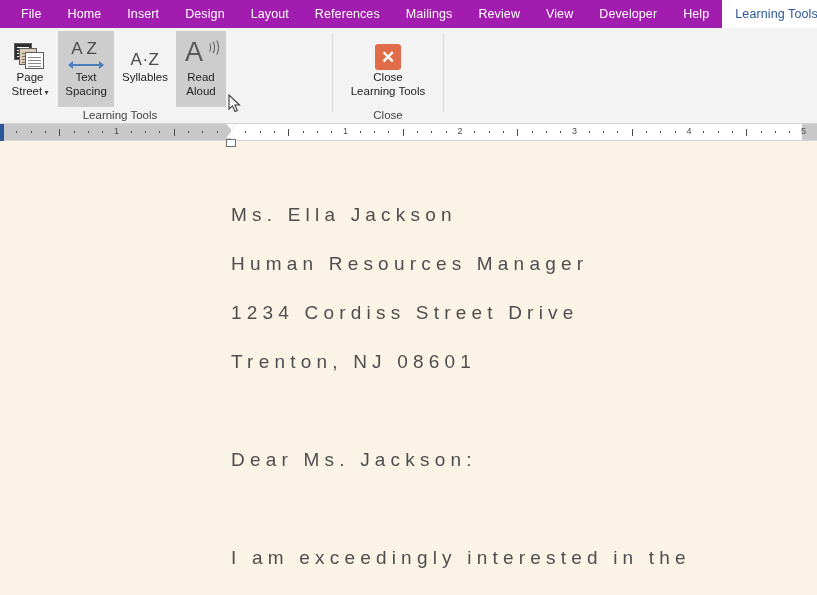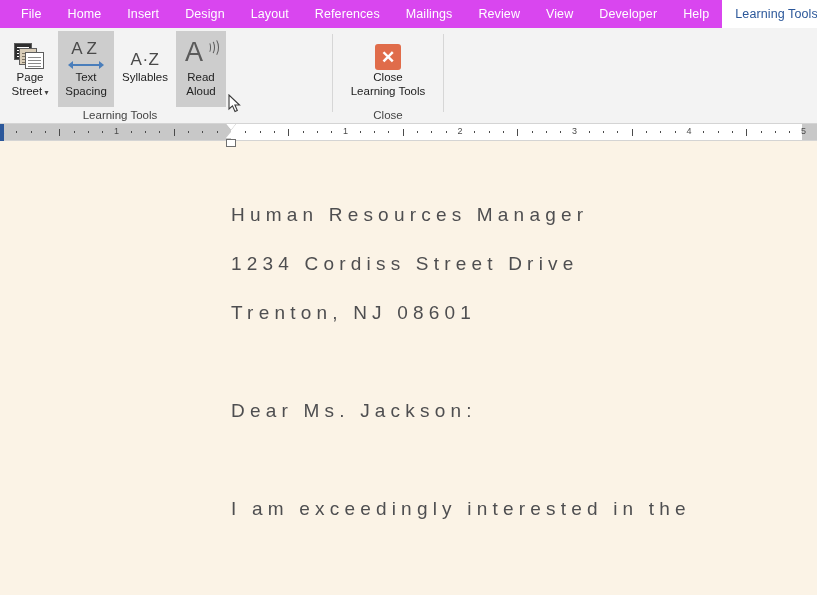--- a/index.html
+++ b/index.html
@@ -8,21 +8,21 @@
     overflow: hidden;
     font-family: "Liberation Sans", sans-serif;
     background: #ffffff;
   }
   #app { position: relative; width: 817px; height: 595px; overflow: hidden; }
 
   
   .tabbar {
     position: absolute; top: 0; left: 0;
     width: 817px; height: 28px;
-    background: #d946ef;
+    background: #a21caf;
     display: flex; align-items: stretch;
     padding-left: 8px;
   }
   .tab {
     display: flex; align-items: center; justify-content: center;
     padding: 0 13px;
     font-size: 12.5px;
     color: #ffffff;
     white-space: nowrap;
     cursor: default;
@@ -392,20 +392,21 @@
 
   <div class="left-strip"></div>
 
   <div style="position:absolute; left:226px; top:139px; z-index:5;">
     <div class="marker-box"></div>
   </div>
 
   <div class="doc-area">
     <div class="doc-text" id="doc-text">
         <div class="doc-line blank"></div>
+        <div class="doc-line">Ms. Ella Jackson</div>
         <div class="doc-line">Human Resources Manager</div>
         <div class="doc-line">1234 Cordiss Street Drive</div>
         <div class="doc-line">Trenton, NJ 08601</div>
         <div class="doc-line blank"></div>
         <div class="doc-line">Dear Ms. Jackson:</div>
         <div class="doc-line blank"></div>
         <div class="doc-line">I am exceedingly interested in the</div>
       </div>
   </div>
 

